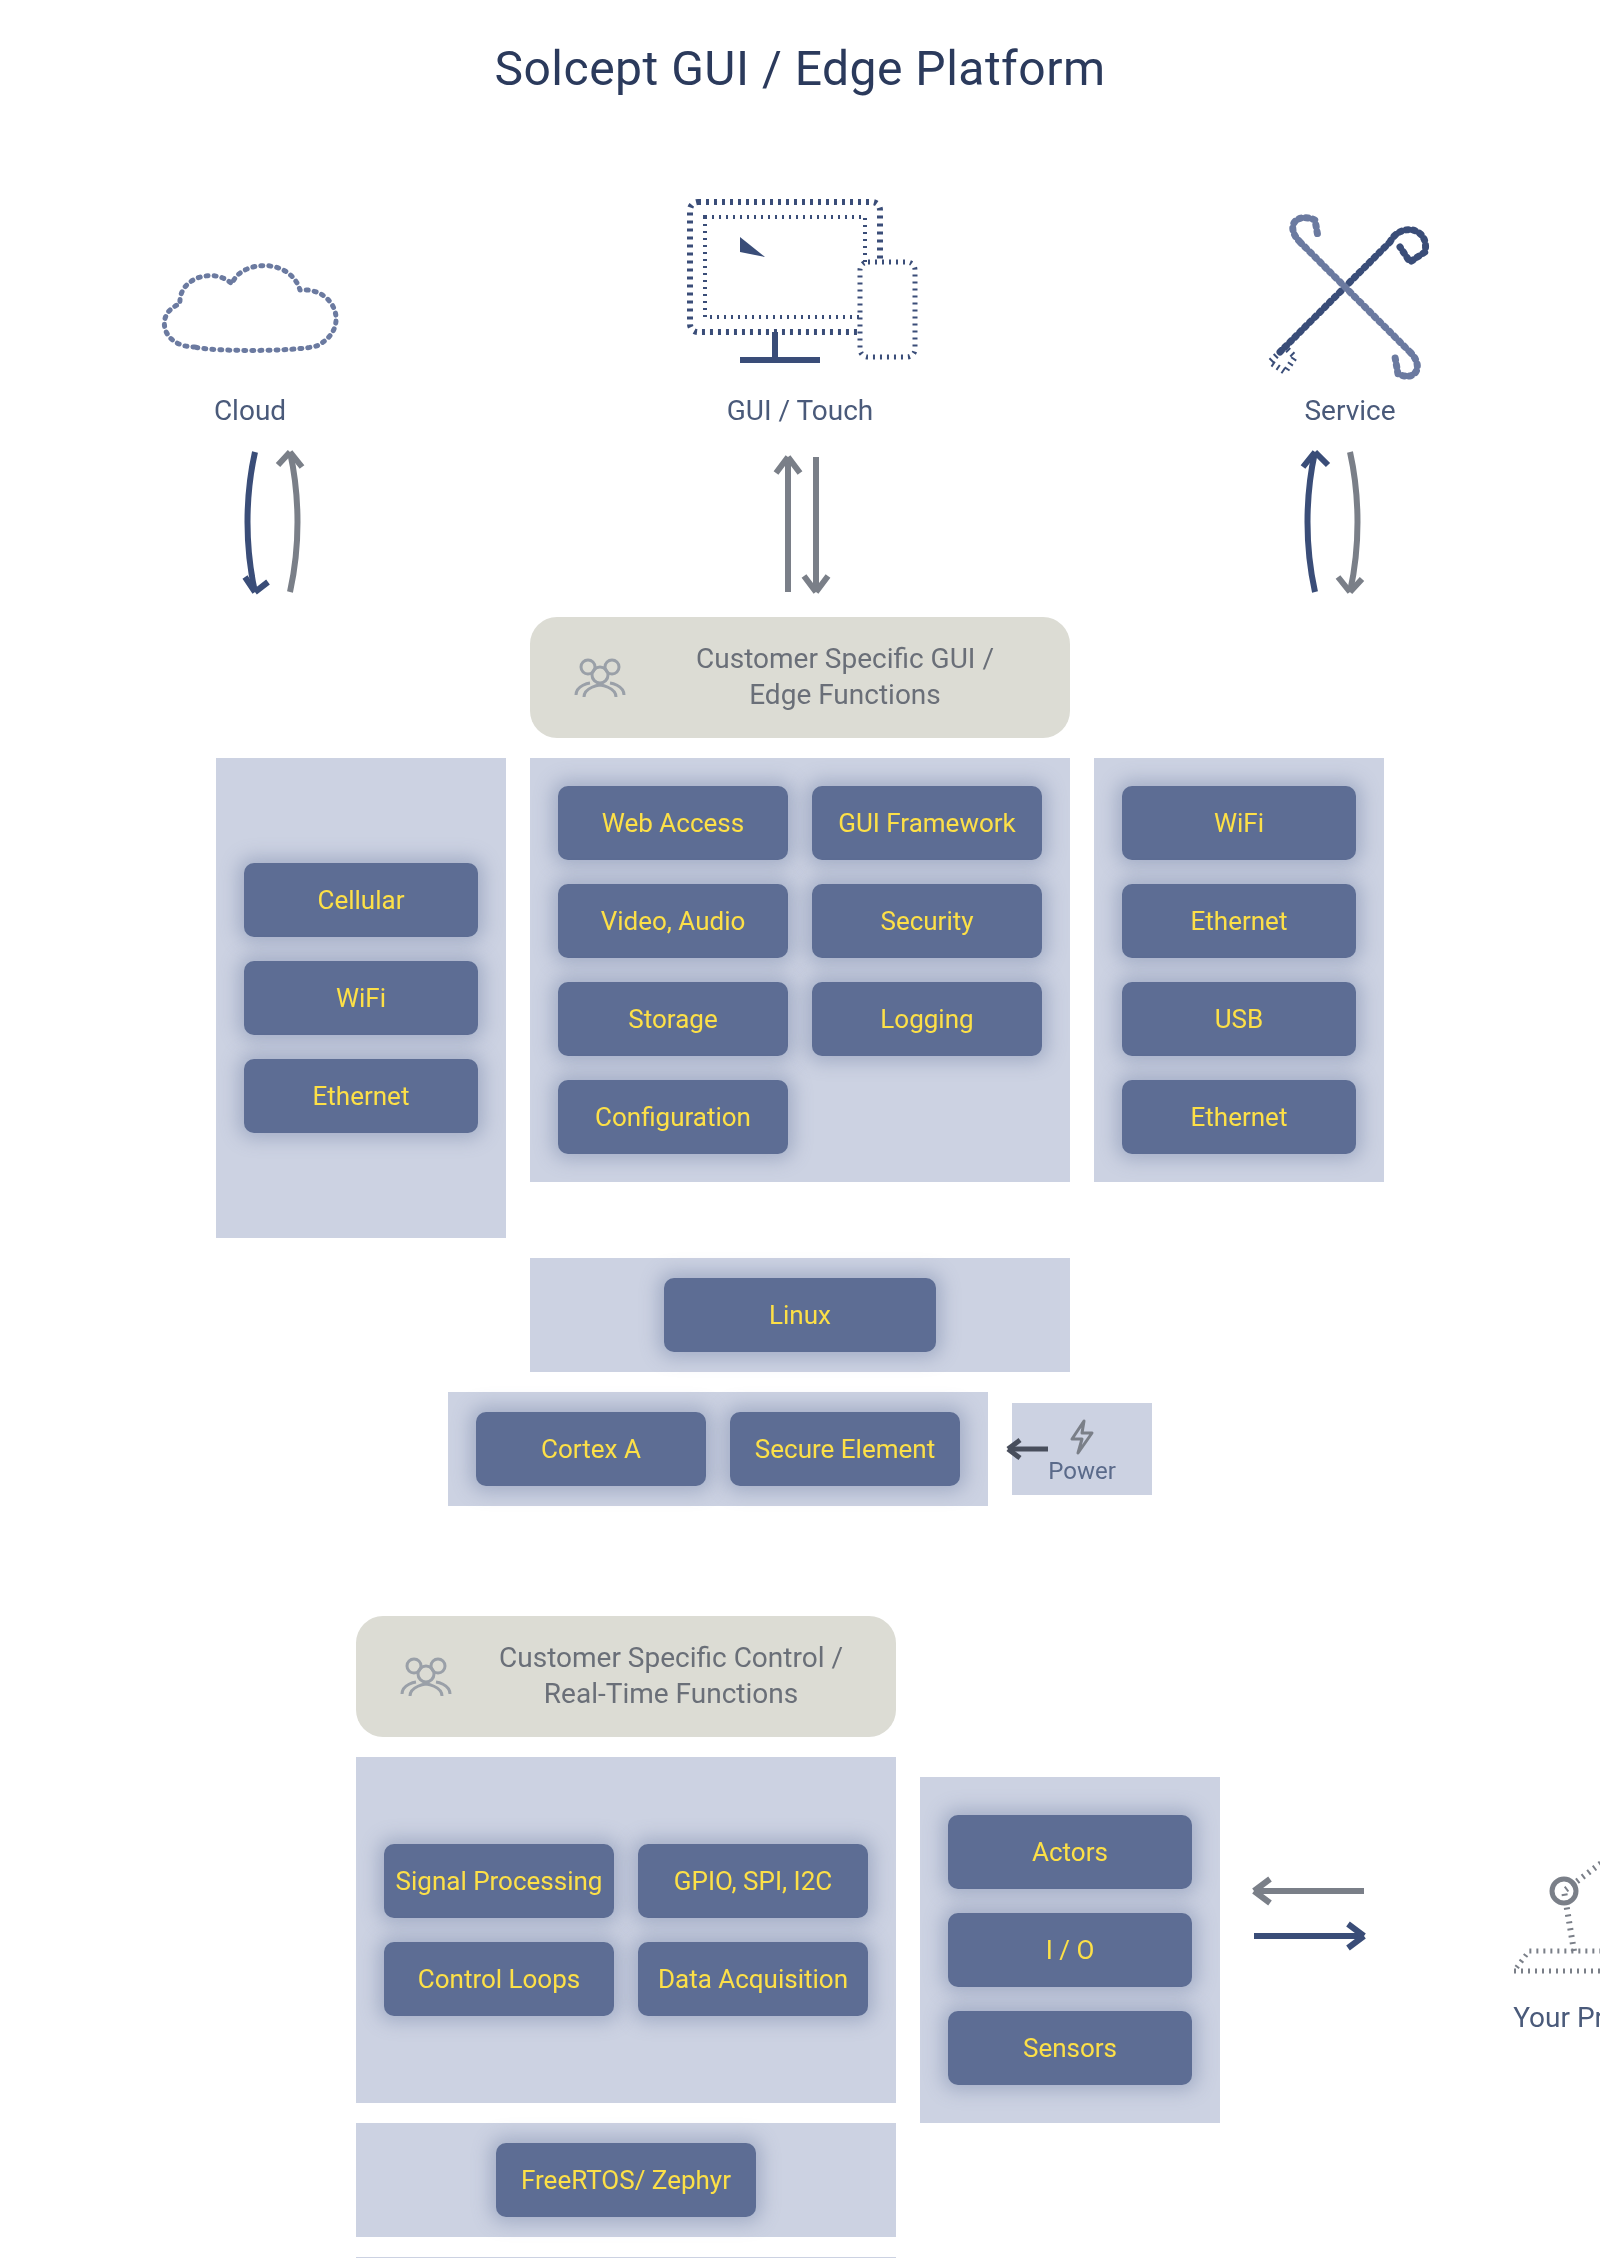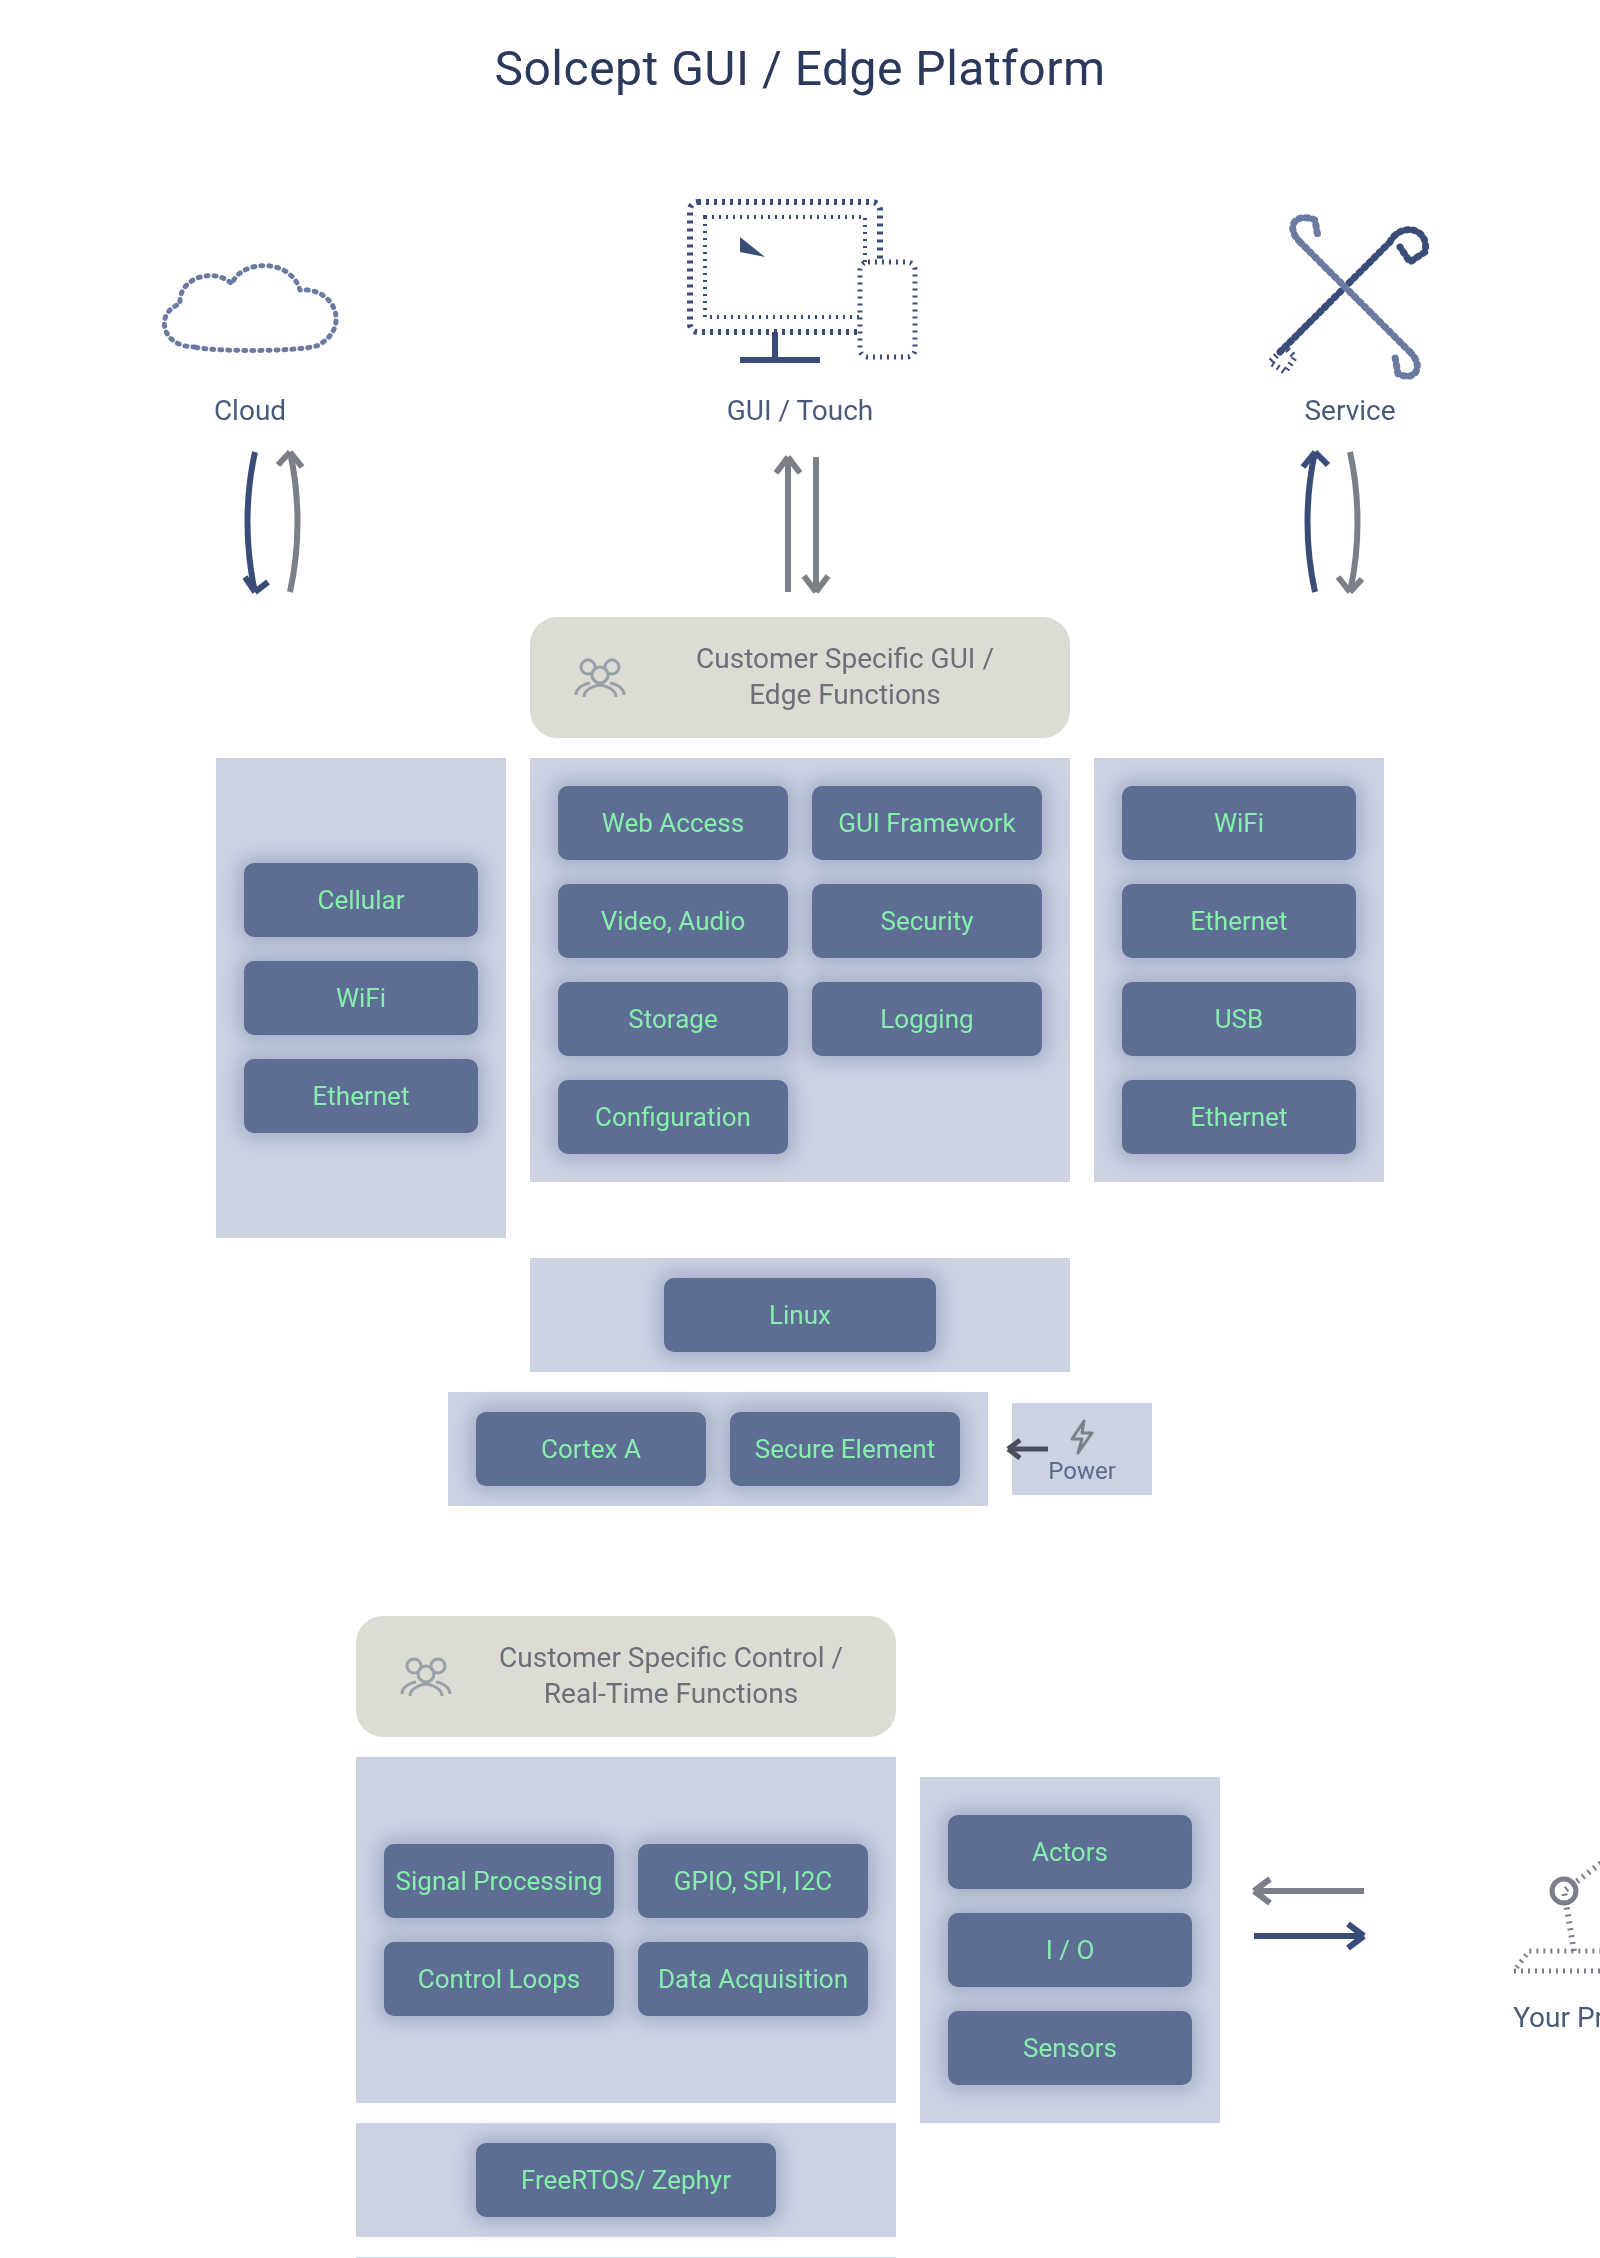--- a/index.html
+++ b/index.html
@@ -74,21 +74,21 @@
   .panel {
     background: #ccd2e2;
     padding: 28px;
   }
   .panel + .panel { margin-top: 20px; }
   .panel-slim { padding: 20px 28px; }
 
   
   .pill {
     background: #5d6d94;
-    color: #86efac;
+    color: #fde047;
     border-radius: 10px;
     padding: 22px 10px;
     text-align: center;
     font-size: 26px;
     box-shadow: 0 0 18px 6px rgba(93,109,148,0.35);
   }
 
   
   .upper {
     display:grid;
@@ -350,21 +350,21 @@
       <path d="M100 150 L90 90 L150 45 L200 55" fill="none" stroke="#7a7f88" stroke-width="6" stroke-dasharray="2 5" stroke-linejoin="round"></path>
       <circle cx="90" cy="90" r="12" fill="none" stroke="#7a7f88" stroke-width="5"></circle>
       <circle cx="150" cy="45" r="12" fill="none" stroke="#7a7f88" stroke-width="5"></circle>
       <path d="M200 55 L215 40 M200 55 L218 68 M200 55 L225 55" fill="none" stroke="#7a7f88" stroke-width="5"></path>
     </svg>
     <div class="lbl" style="font-size:28px;color:#4a5a7a">Your Product</div>
   </div>
 
   <div class="lower-center" style="margin-top:20px">
     <div class="panel panel-slim single-center">
-      <div class="pill" style="width:300px">FreeRTOS/ Zephyr</div>
+      <div class="pill" style="width:260px">FreeRTOS/ Zephyr</div>
     </div>
   </div>
 
   <div class="hw-row hw-row-wide" style="margin:20px 0 0 0;">
     <div class="panel panel-slim single-center">
       
     </div>
 
   </div>
 

